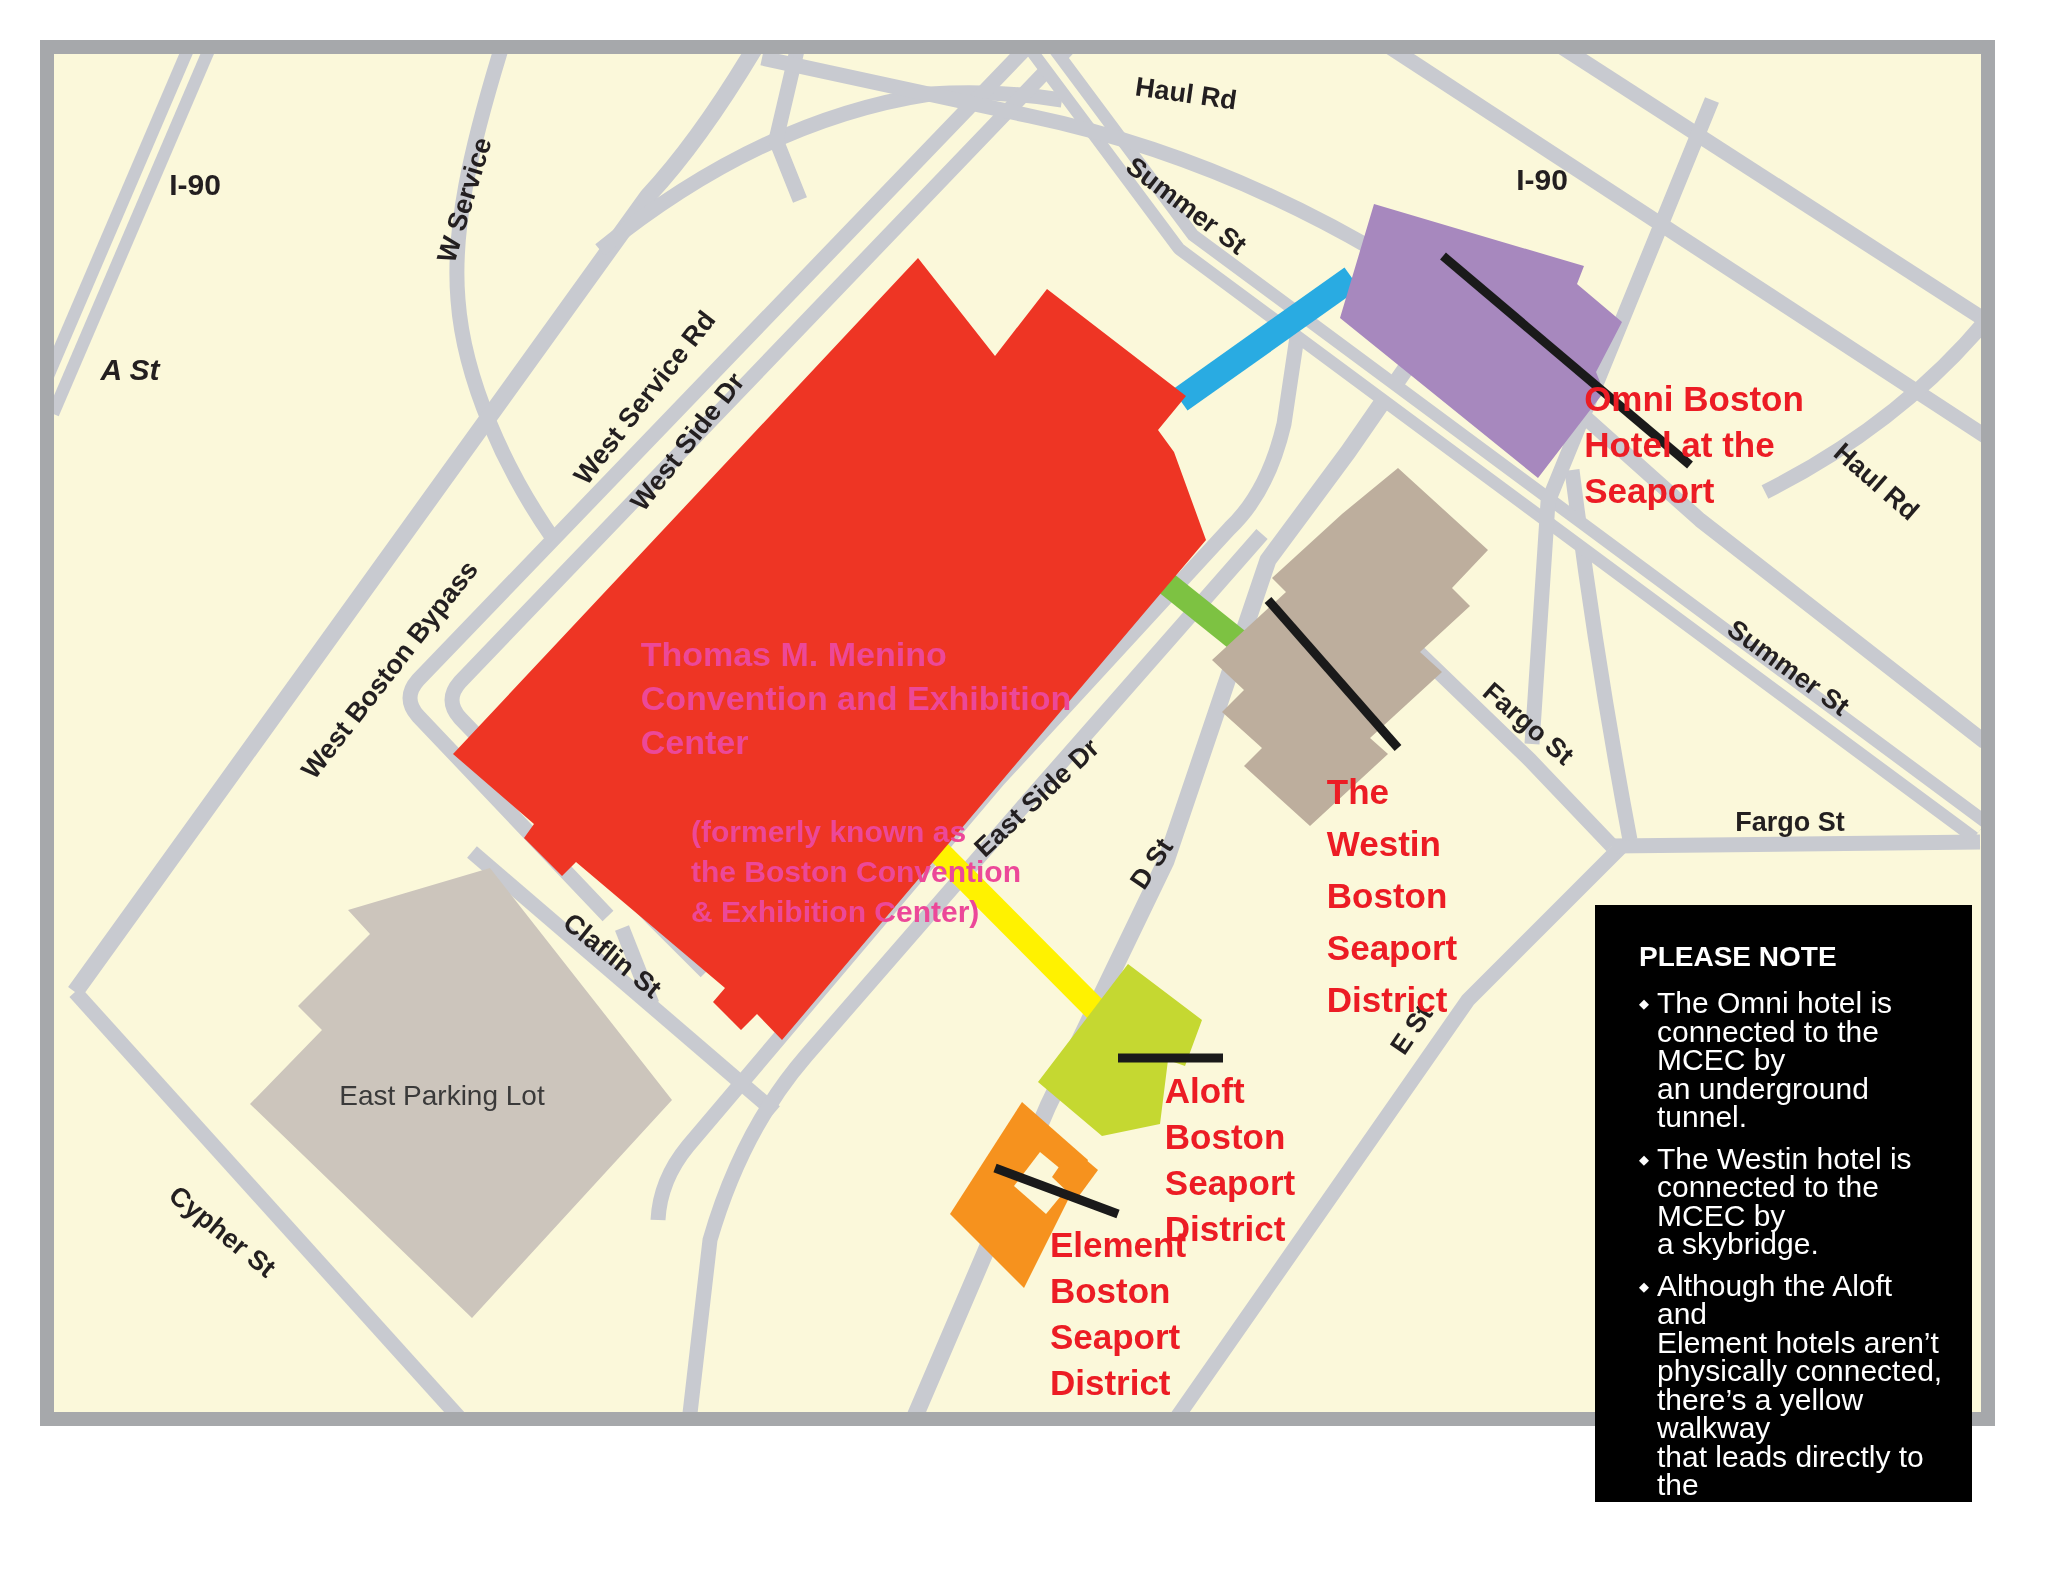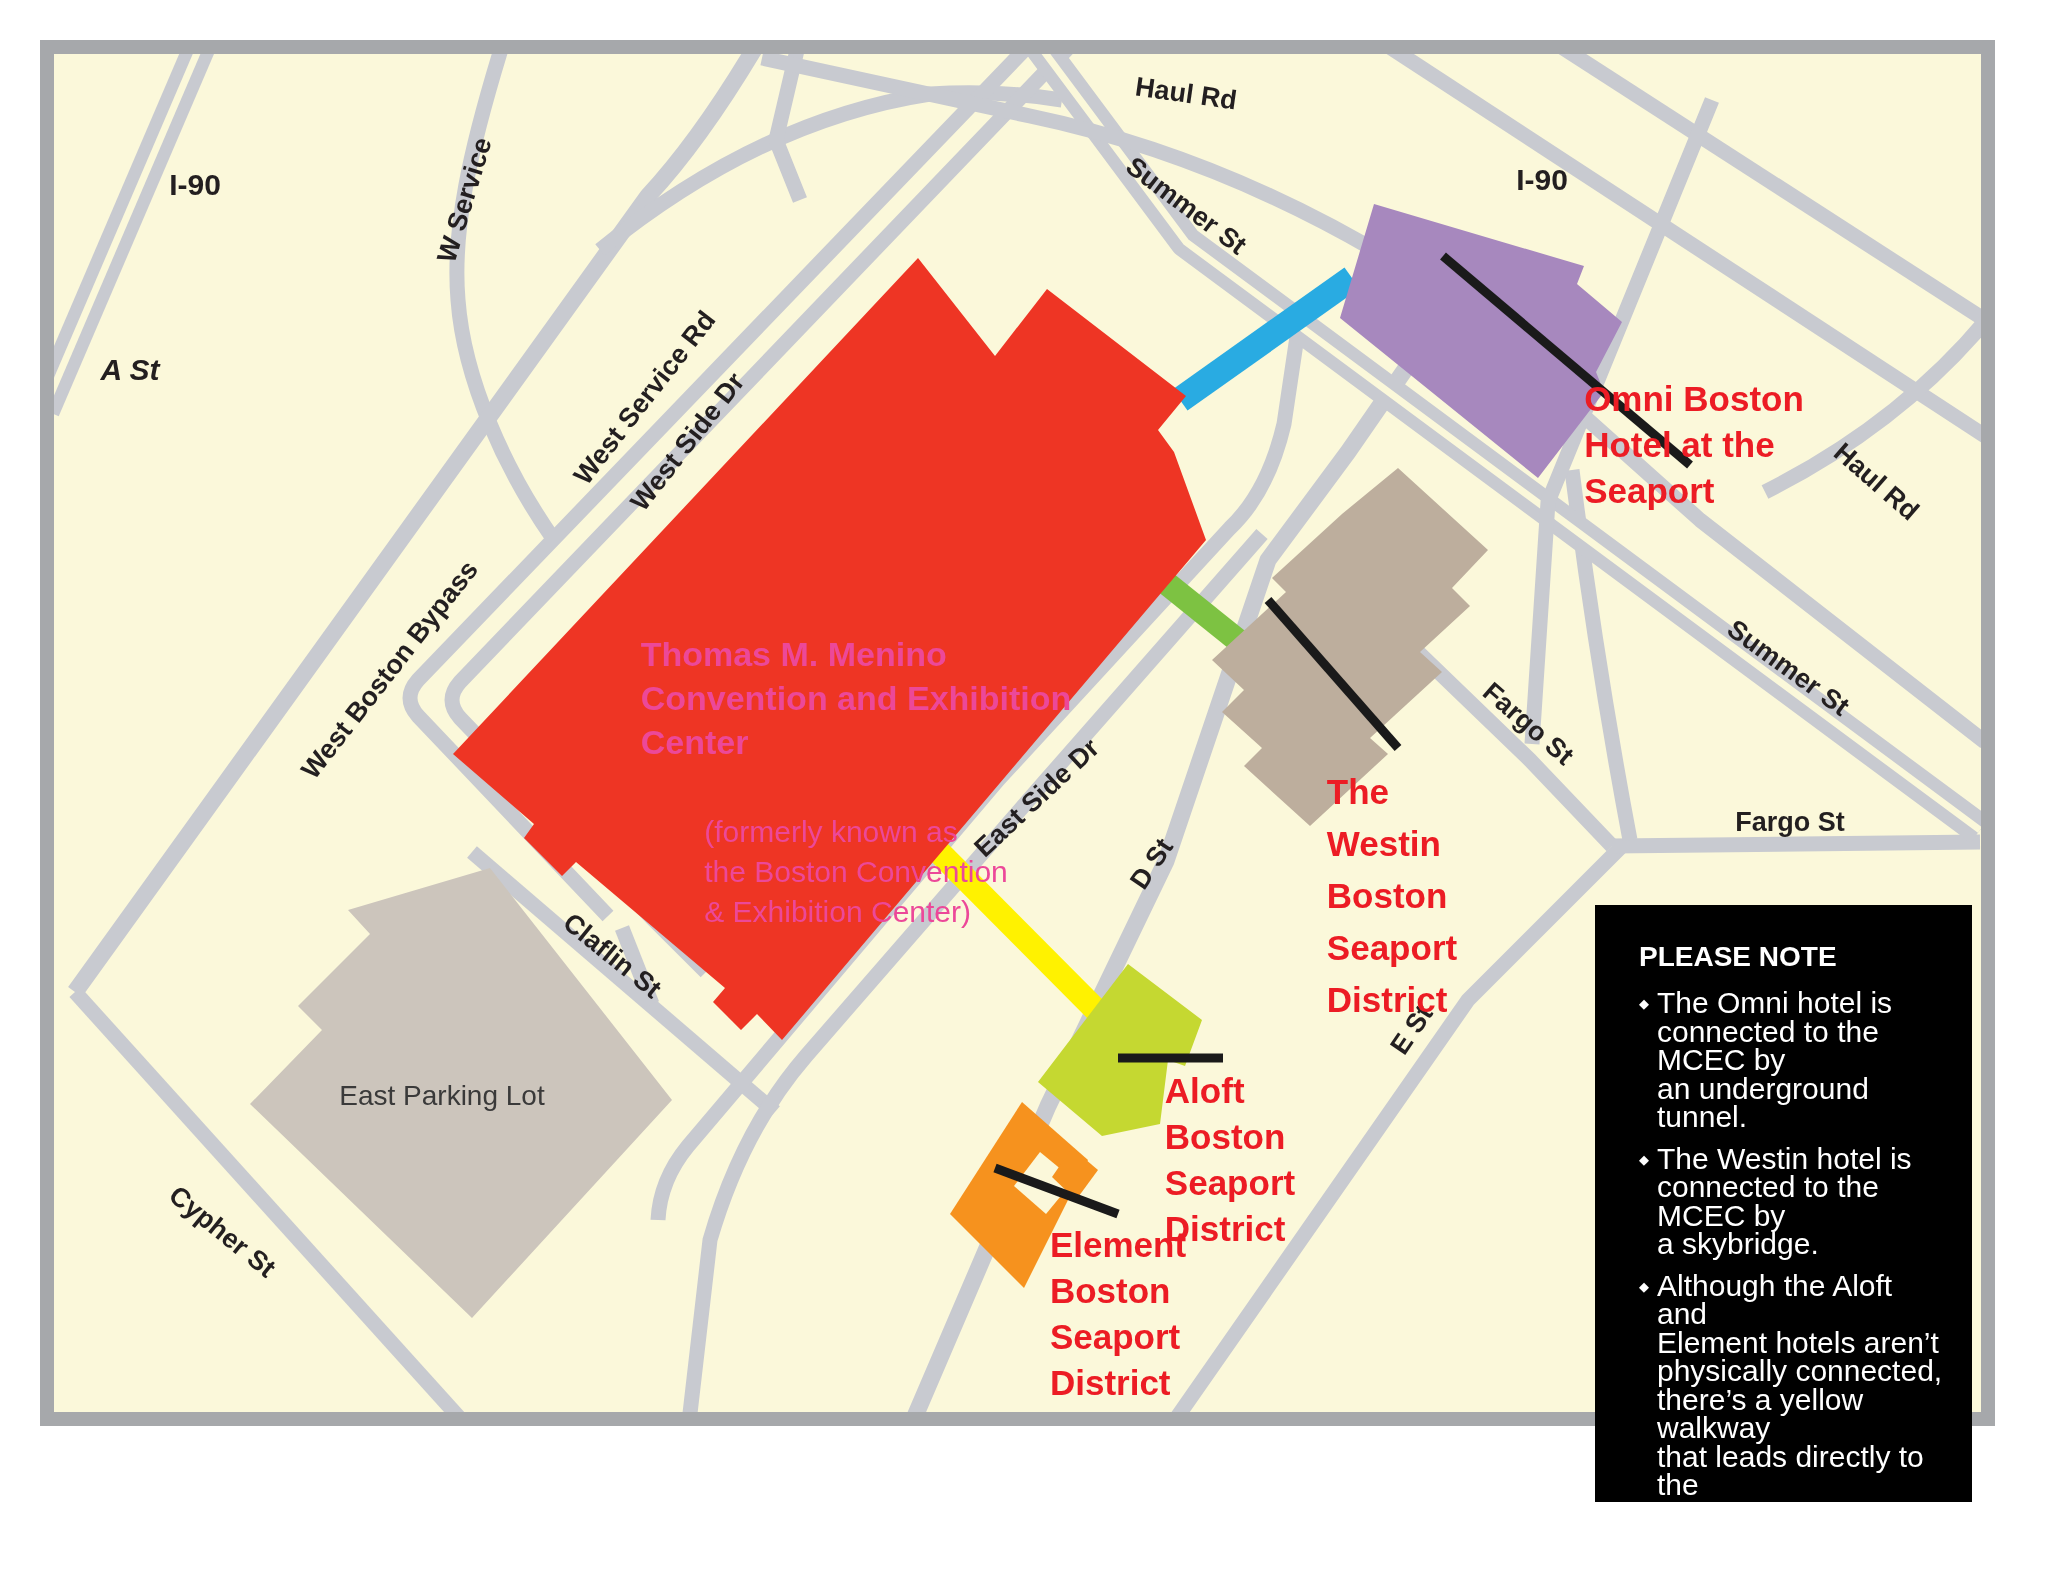--- a/index.html
+++ b/index.html
@@ -15,21 +15,21 @@
   .rl{position:absolute;white-space:nowrap;font-weight:bold;font-size:27px;color:#231F20;
       transform:translate(-50%,-50%) rotate(var(--r,0deg));transform-origin:center;}
   .rl.big{font-size:30px;}
   .rl.plain{font-weight:normal;font-size:28px;color:#3A3A3A;}
   
   .hl{position:absolute;transform:translateX(-50%);text-align:left;color:#EC1C24;
       font-weight:bold;font-size:35px;line-height:46px;white-space:pre-line;}
   
   .bt{position:absolute;transform:translateX(-50%);color:#ec4899;white-space:pre-line;}
   .bt.title{font-weight:bold;font-size:34px;line-height:44px;}
-  .bt.sub{font-size:30px;line-height:40px;}
+  .bt.sub{font-size:30px;line-height:40px;font-weight:bold;}
   
   #notebox{position:absolute;left:1595px;top:905px;width:377px;height:597px;
            background:#000000;color:#ffffff;box-sizing:border-box;
            padding:36px 24px 0 44px;}
   #notebox h2{margin:0 0 16px 0;font-size:28px;line-height:32px;font-weight:bold;letter-spacing:0px;}
   .bullet{display:flex;margin-bottom:13px;}
   .bullet .dm{flex:0 0 18px;font-size:13px;line-height:28px;margin-top:1px;}
   .bullet .tx{font-size:30px;line-height:28.5px;white-space:pre-line;}
   #footnote{font-size:23px;line-height:29px;font-weight:bold;white-space:pre-line;margin-left:-16px;margin-top:16px;}
 </style>

